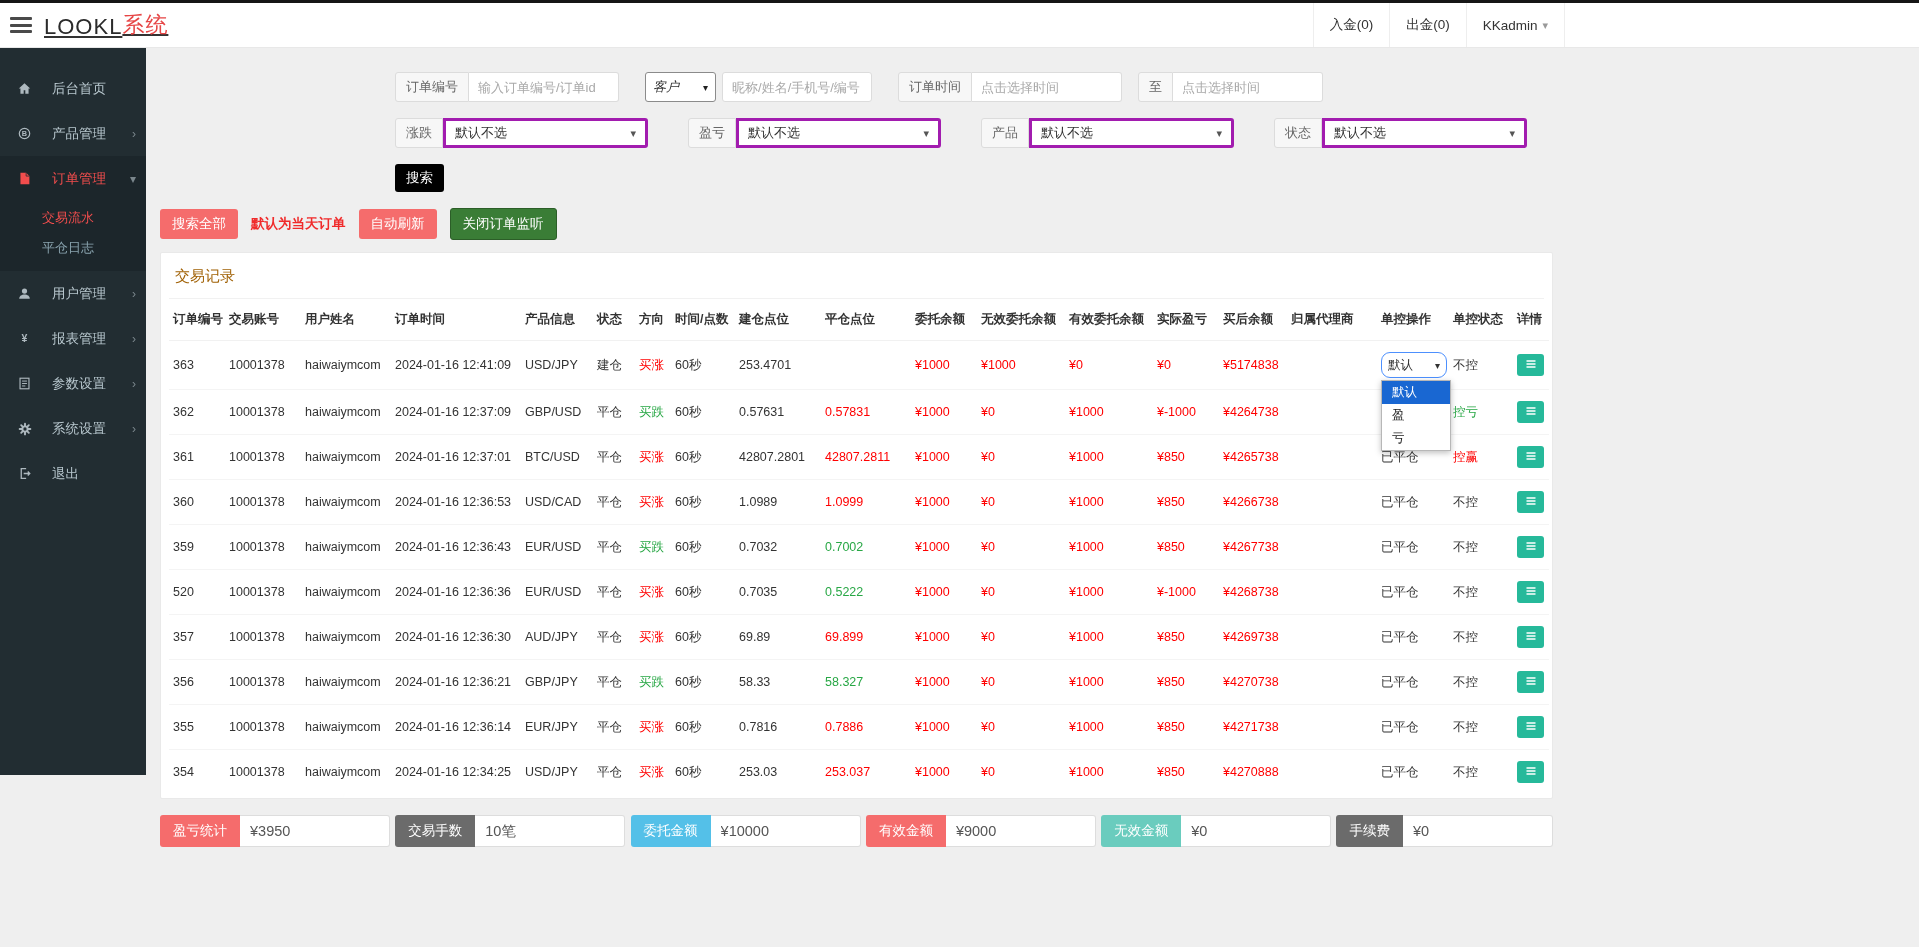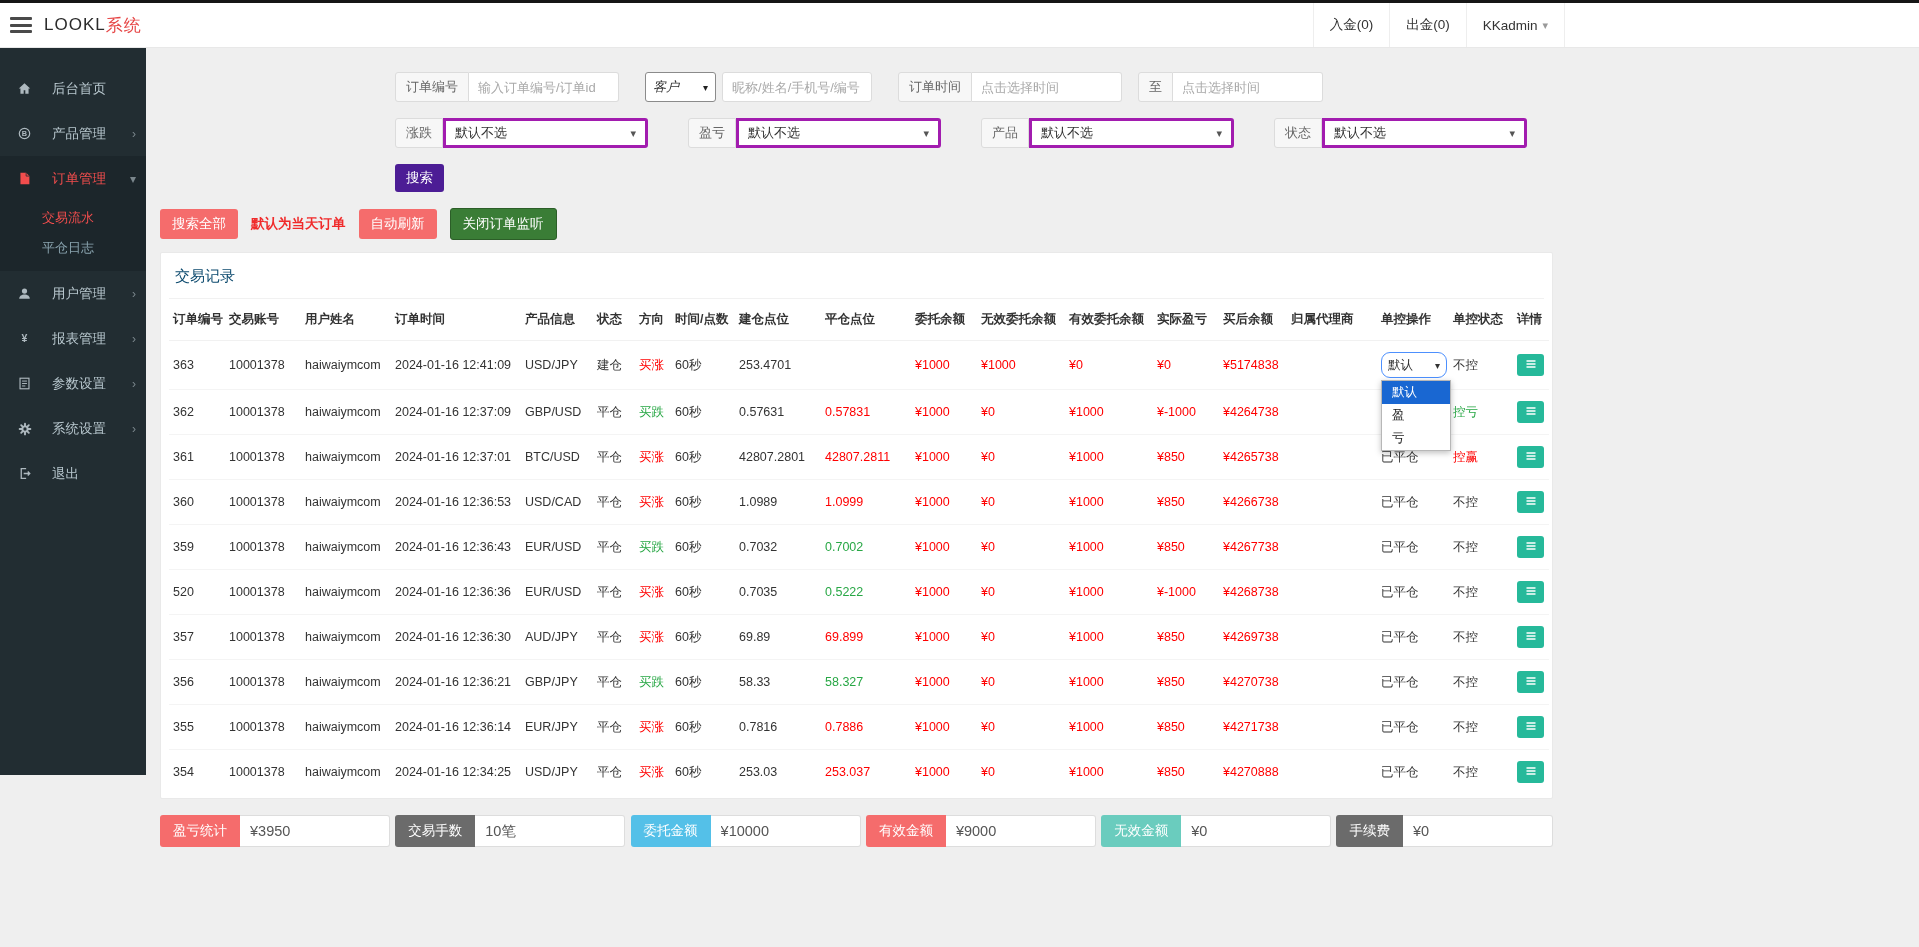--- a/index.html
+++ b/index.html
@@ -10,21 +10,21 @@
   }
   
   .top-strip { height:3px; background:#161616; }
   .topbar {
     height:45px; background:#fff; border-bottom:1px solid #e8e8e8;
     display:flex; align-items:center; position:relative;
   }
   .topbar-inner { width:1565px; display:flex; align-items:center; height:100%; }
   .hamburger { width:22px; height:16px; margin:0 12px 0 10px; display:flex; flex-direction:column; justify-content:space-between; cursor:pointer; }
   .hamburger span { display:block; height:3px; background:#4a4a4a; border-radius:1px; }
-  .logo { font-size:17px; letter-spacing:1px; display:flex; align-items:center; }
+  .logo { font-size:22px; letter-spacing:1px; display:flex; align-items:flex-end;text-decoration:underline; }
   .logo-main { color:#2b2b2b; }
   .logo-accent { color:#e64545; }
   .topbar-right { margin-left:auto; display:flex; height:100%; }
   .top-item {
     display:flex; align-items:center; padding:0 16px; font-size:13.5px; color:#333;
     border-left:1px solid #eee; cursor:pointer;
   }
   .top-item:last-child { border-right:1px solid #eee; }
   .top-item .caret { color:#999; margin-left:5px; font-size:11px; }
 
@@ -68,39 +68,39 @@
     margin-right:6px; cursor:pointer;font-style:italic;
   }
   .native-select .caret { font-size:10px; color:#222; }
   .fselect {
     width:205px; height:30px; border:3px solid #a21caf; border-radius:0 3px 3px 0; background:#fff;
     display:flex; align-items:center; justify-content:space-between; padding:0 9px;
     font-size:13px; color:#333; cursor:pointer;
   }
   .fselect .caret { color:#555; font-size:11px; }
   .search-btn {
-    background:#4c1d95; color:#fff; border:none; border-radius:3px;
+    background:#000000; color:#fff; border:none; border-radius:3px;
     padding:5px 11px; font-size:13.5px; cursor:pointer; font-family:inherit;
   }
 
   
   .actions { display:flex; align-items:center; gap:13px; margin:16px 0 12px; }
   .btn-red {
     background:#f56c6c; color:#fff; border:none; border-radius:3px;
     padding:6px 12px; font-size:13.5px; cursor:pointer; font-family:inherit;
   }
   .hint-red { color:#f02b2b; font-size:13.5px; font-weight:bold; }
   .btn-darkgreen {
     background:#3a7d36; border:1px solid #2c5e28; color:#fff; border-radius:3px;
     padding:6px 12px; font-size:13.5px; cursor:pointer; font-family:inherit;
   }
 
   
   .card { background:#fff; border:1px solid #e9e9e9; border-radius:2px; padding:8px 8px 4px; }
-  .card-title { color:#0c4a6e; font-size:15px; padding:6px 6px 12px; border-bottom:1px solid #f1f1f1; }
+  .card-title { color:#a16207; font-size:15px; padding:6px 6px 12px; border-bottom:1px solid #f1f1f1; }
   table { width:100%; border-collapse:collapse; table-layout:fixed; }
   th {
     text-align:left; font-size:12.5px; color:#333; font-weight:bold;
     padding:12px 4px; border-bottom:1px solid #f1f1f1; white-space:nowrap; overflow:hidden;
   }
   td {
     font-size:12.5px; color:#333; padding:11px 4px; border-bottom:1px solid #f4f4f4;
     white-space:nowrap; overflow:hidden;
   }
   tr:last-child td { border-bottom:none; }

